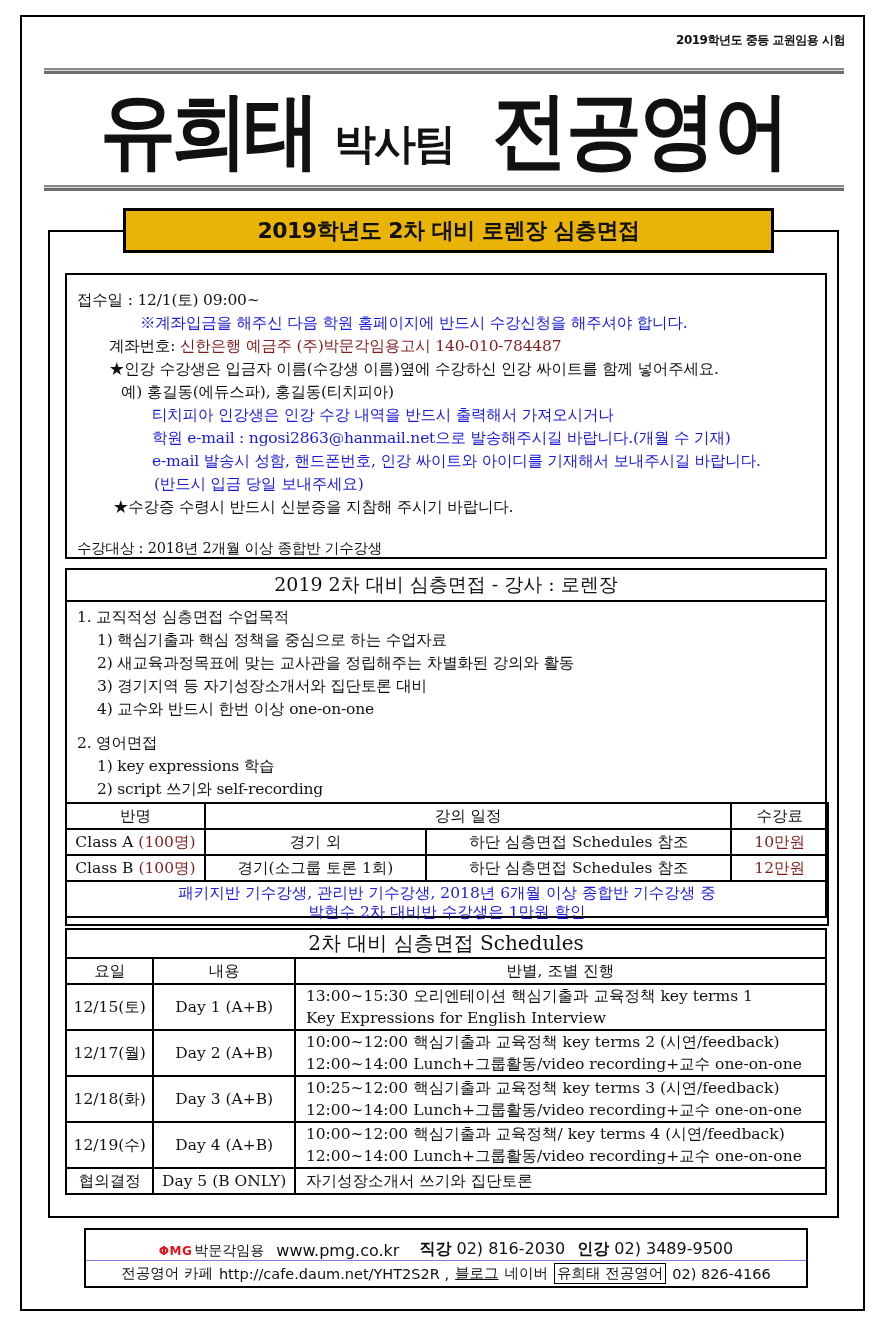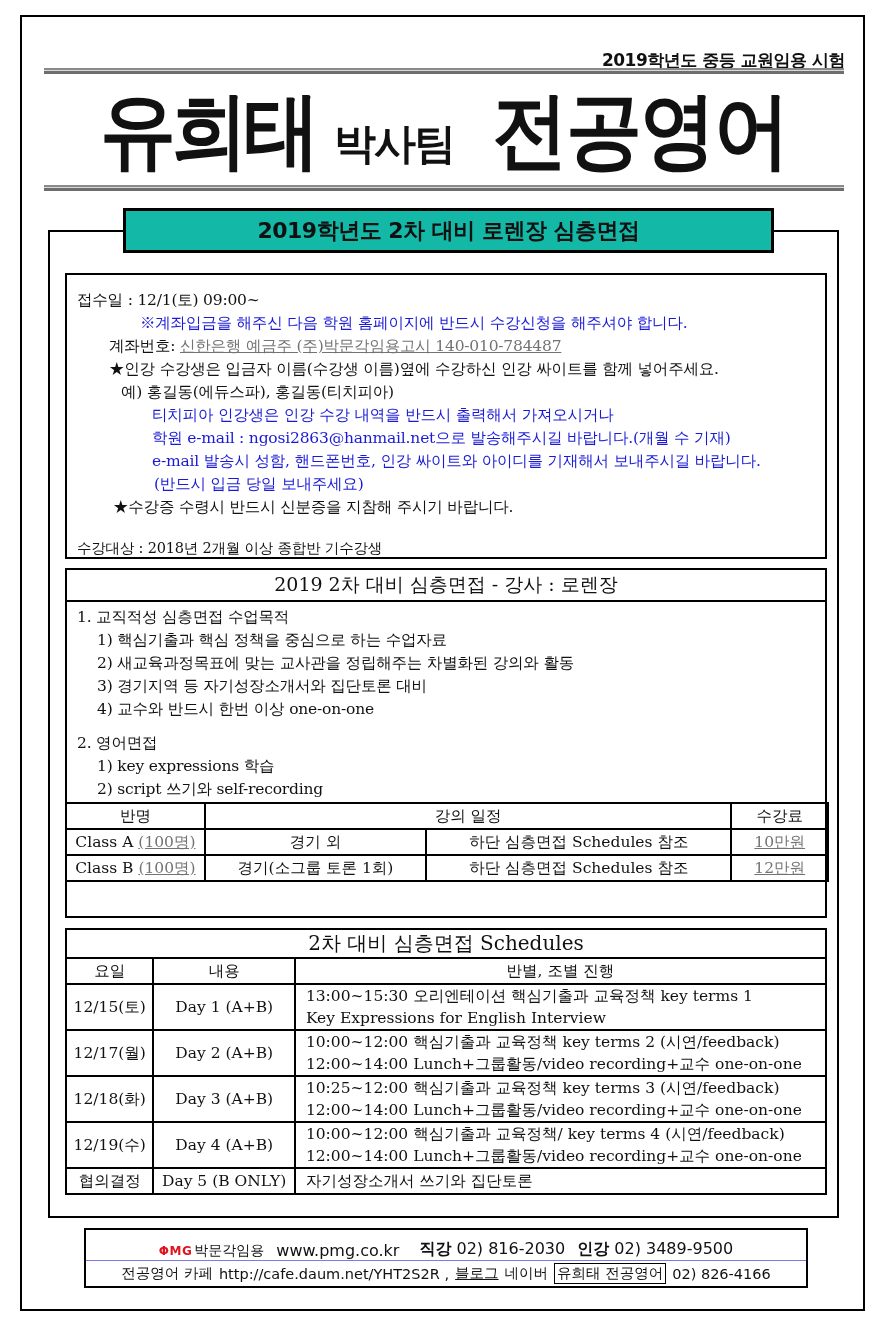--- a/index.html
+++ b/index.html
@@ -4,42 +4,42 @@
 <style>
   html, body { margin: 0; padding: 0; background: #ffffff; }
   body { width: 886px; height: 1327px; position: relative; overflow: hidden;
          font-family: "DejaVu Serif", "Liberation Serif", serif; color: #111; }
   .abs { position: absolute; box-sizing: border-box; }
   .sans { font-family: "DejaVu Sans", "Liberation Sans", sans-serif; }
   .serif { font-family: "DejaVu Serif", "Liberation Serif", serif; }
 
   #outer-frame { left: 20px; top: 15px; width: 845px; height: 1296px; border: 2px solid #000; }
 
-  #exam-label { right: 41px; top: 49px; font-size: 17px; font-weight: bold; letter-spacing: -0.5px; }
+  #exam-label { right: 41px; top: 32px; font-size: 12px; font-weight: bold; letter-spacing: -0.5px; }
 
   .double-rule { left: 44px; width: 800px; height: 6px;
                  border-top: 2px solid #8a8a8a; border-bottom: 3px solid #6e6e6e; background: #d8d8d8; }
   #rule-top { top: 68px; }
   #rule-bottom { top: 185px; }
 
   #brand-title { left: 44px; top: 82px; width: 800px; height: 100px;
                  display: flex; align-items: center; justify-content: center; gap: 0; }
   #brand-name { font-size: 76px; font-weight: bold; letter-spacing: -4px; transform: scaleY(1.1); }
   #brand-team { font-size: 42px; font-weight: bold; margin: 24px 38px 0 18px; letter-spacing: -2px; }
   #brand-subject { font-size: 76px; font-weight: bold; letter-spacing: -2px; transform: scaleY(1.1); }
 
   #inner-frame { left: 48px; top: 230px; width: 791px; height: 988px; border: 2px solid #000; }
-  #title-box { left: 123px; top: 208px; width: 651px; height: 45px; border: 3px solid #000; background: #14b8a6;
+  #title-box { left: 123px; top: 208px; width: 651px; height: 45px; border: 3px solid #000; background: #eab308;
                display: flex; align-items: center; justify-content: center;
                font-size: 22px; font-weight: bold; letter-spacing: -0.5px; }
 
   #info-box { left: 65px; top: 273px; width: 762px; height: 286px; border: 2px solid #000; }
   .line { position: absolute; white-space: nowrap; font-size: 15.5px; letter-spacing: -0.2px; }
   .blue { color: #1a1ad6; margin-left: 31px; }
-  .red { color: #737373; text-decoration: underline; }
+  .red { color: #7f1d1d; }
 
   #course-box { left: 65px; top: 568px; width: 762px; height: 350px; border: 2px solid #000; }
   #course-title { left: 0; top: 0; width: 100%; height: 32px; border-bottom: 2px solid #000;
                   display: flex; align-items: center; justify-content: center; font-size: 19px; }
 
   table { border-collapse: collapse; }
   td, th { border: 2px solid #000; padding: 0; font-weight: normal; font-size: 15.5px; text-align: center; white-space: nowrap; }
 
   #class-table { position: absolute; left: -2px; top: 232px; width: 764px; }
   #class-table td { height: 24px; }
@@ -127,20 +127,26 @@
       <td><span>Class A </span><span class="red">(100명)</span></td>
       <td>경기 외</td>
       <td>하단 심층면접 Schedules 참조</td>
       <td class="red">10만원</td>
     </tr>
     <tr>
       <td><span>Class B </span><span class="red">(100명)</span></td>
       <td>경기(소그룹 토론 1회)</td>
       <td>하단 심층면접 Schedules 참조</td>
       <td class="red">12만원</td>
+    </tr>
+    <tr>
+      <td id="discount-cell" colspan="4" class="blue">
+        <div>패키지반 기수강생, 관리반 기수강생, 2018년 6개월 이상 종합반 기수강생 중</div>
+        <div>박현수 2차 대비반 수강생은 1만원 할인</div>
+      </td>
     </tr>
   </tbody>
     </table>
 </div>
 
 <table id="sched-table" class="serif">
   <colgroup>
     <col style="width:88px">
     <col style="width:142px">
     <col style="width:532px">

